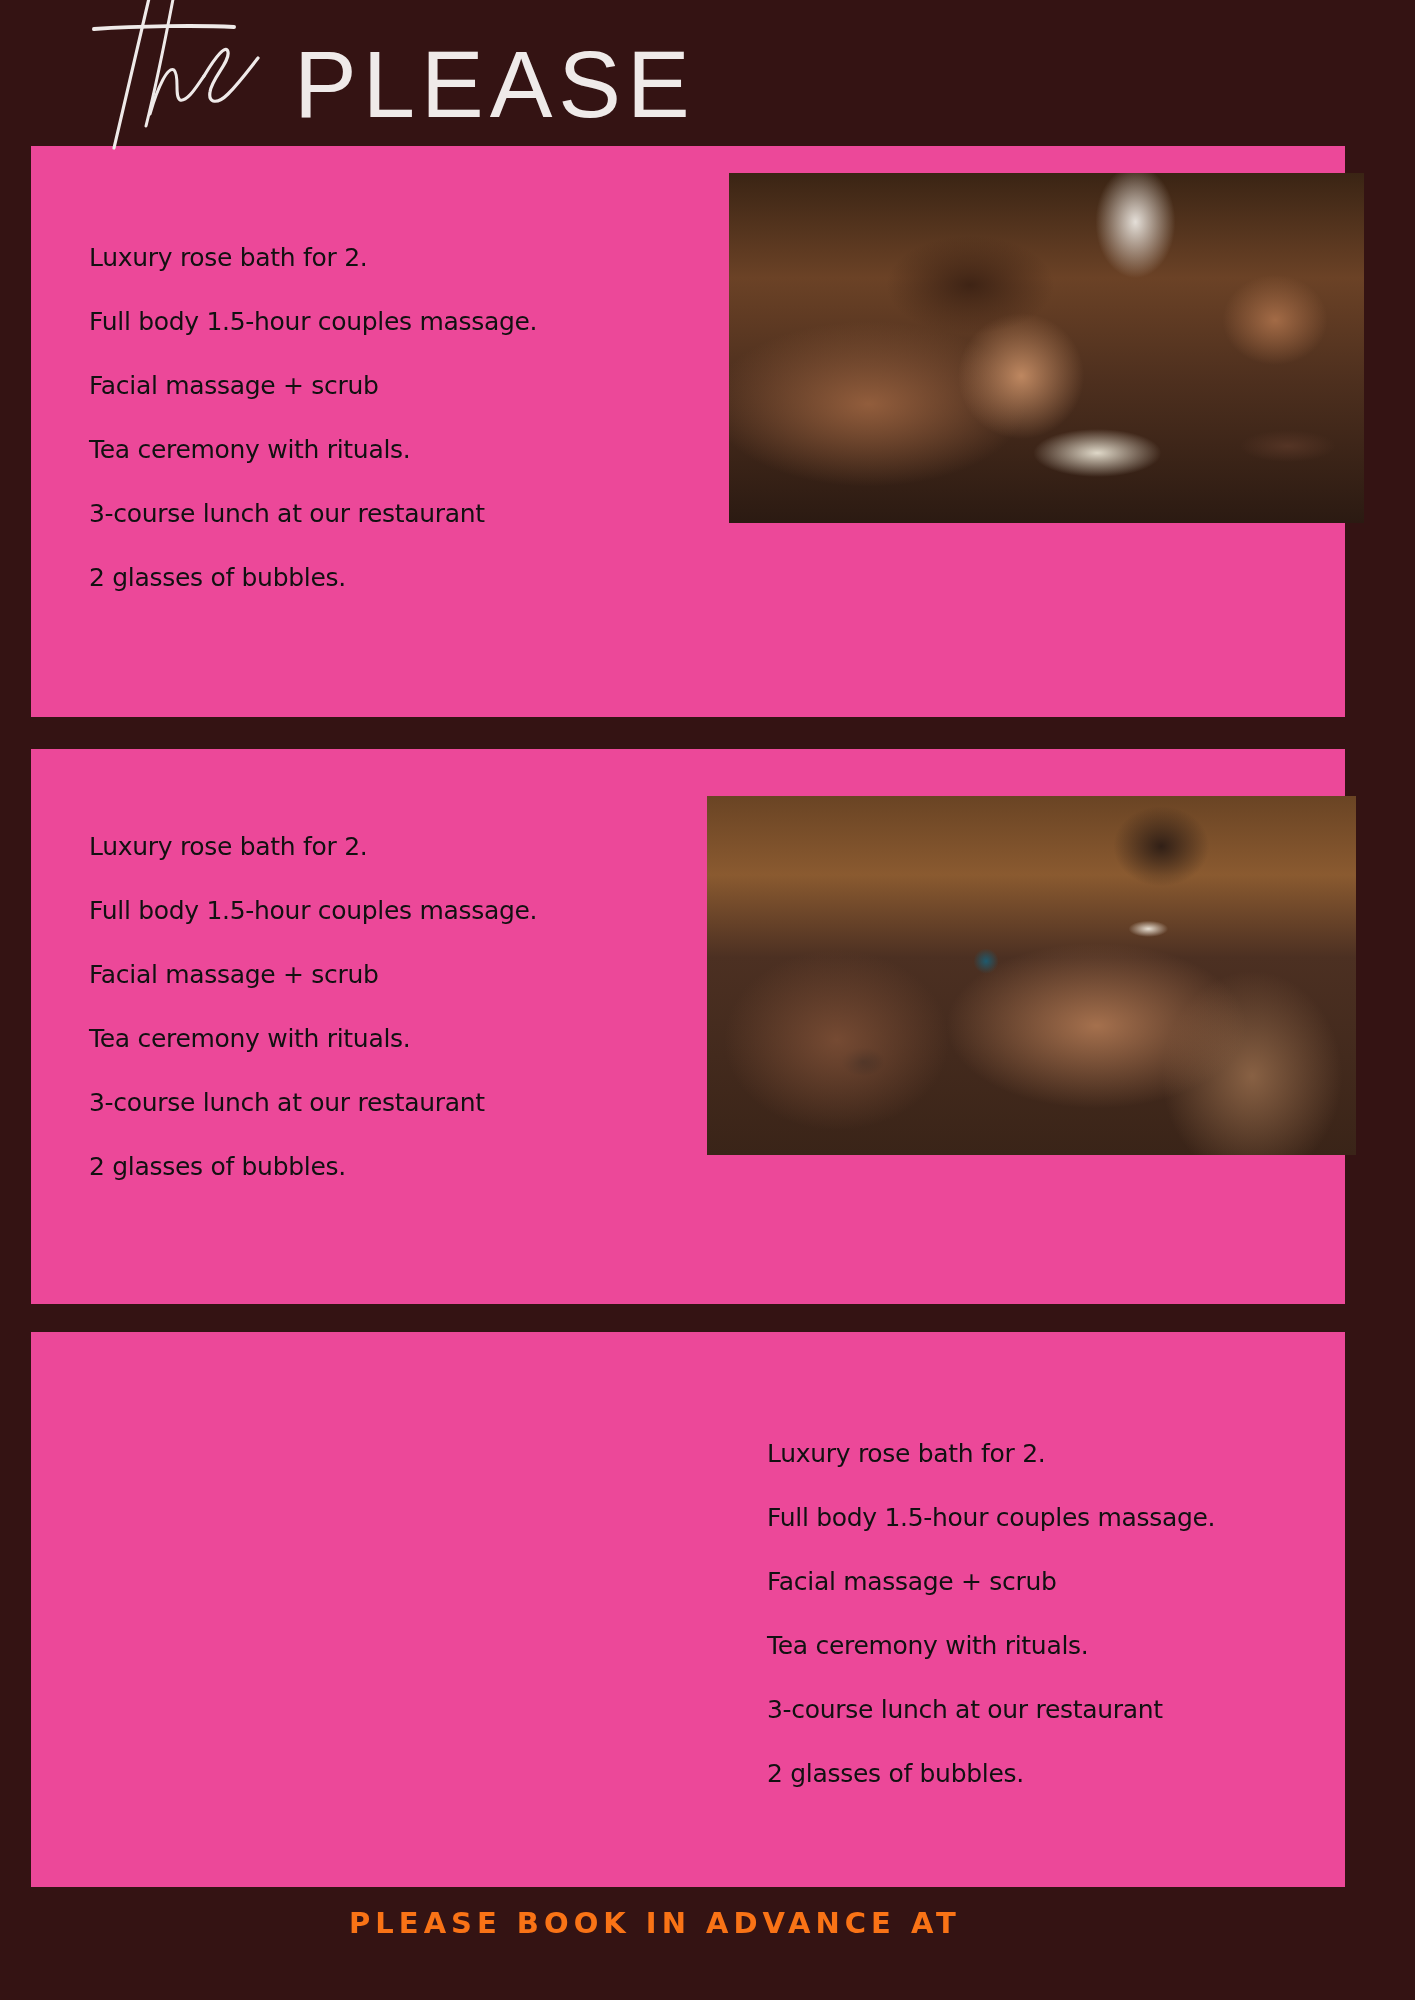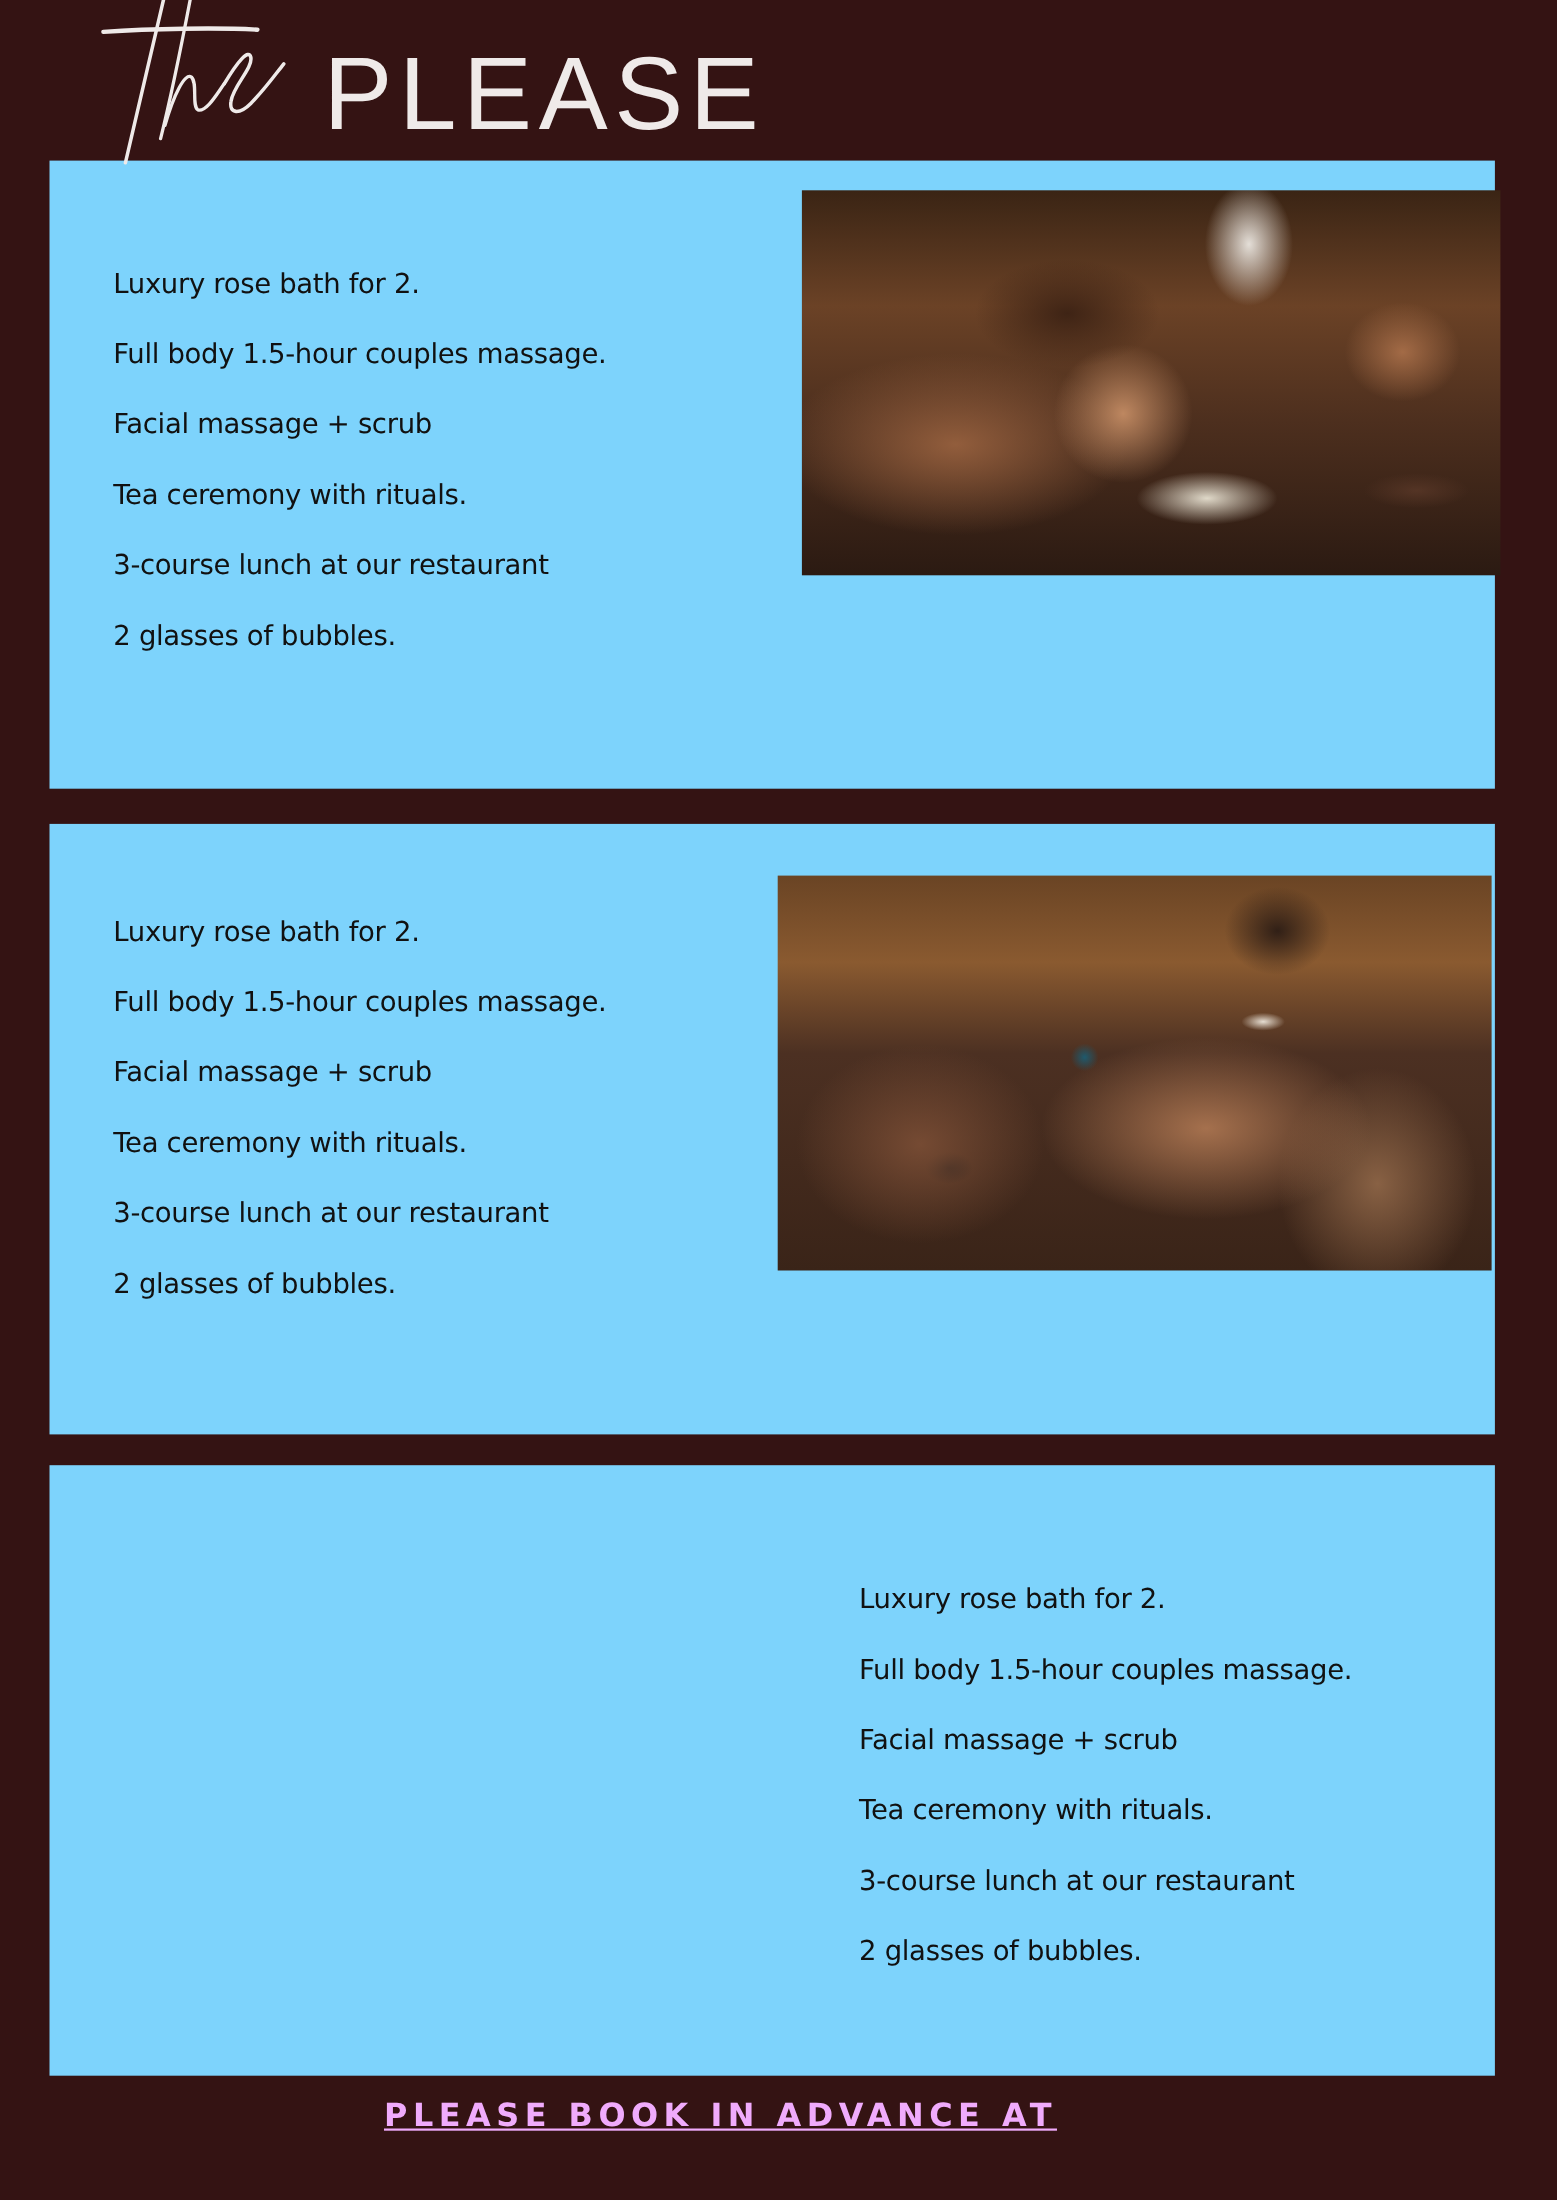--- a/index.html
+++ b/index.html
@@ -11,21 +11,21 @@
     }
     .title-wrap { position: absolute; left: 0; top: 0; width: 900px; height: 150px; z-index: 3; }
     .script-the { position: absolute; left: 88px; top: -4px; width: 190px; height: 156px; }
     .title-main {
       position: absolute; left: 294px; top: 30px;
       font-family: "Liberation Sans", sans-serif;
       font-weight: normal; font-size: 94px; line-height: 110px;
       letter-spacing: 6px; color: #EFEAE9;
       transform: scaleY(1.0);
     }
-    .panel { position: absolute; left: 45px; width: 1314px; background: #7dd3fc; }
+    .panel { position: absolute; left: 31px; width: 1314px; background: #ec4899; }
     .panel-1 { top: 146px; height: 571px; }
     .panel-2 { top: 749px; height: 555px; }
     .panel-3 { top: 1332px; height: 555px; }
 
     .list { position: absolute; margin: 0; padding: 0; list-style: none; }
     .list li {
       font-family: "DejaVu Sans", sans-serif;
       font-size: 25px; line-height: 64px; color: #111111;
       letter-spacing: -0.3px; white-space: nowrap;
     }
@@ -59,21 +59,21 @@
         linear-gradient(180deg, #6a4424 0%, #8a5a30 22%, #4c3022 45%, #3a2418 100%);
     }
     .photo-label {
       position: absolute; left: 0; right: 0; bottom: 8px; text-align: center;
       font-size: 12px; color: rgba(255,255,255,0.0);
     }
 
     .footer {
       position: absolute; left: 0; width: 1310px; top: 1904px; text-align: center;
       font-family: "DejaVu Sans", sans-serif; font-weight: bold;
-      font-size: 29px; line-height: 38px; letter-spacing: 5px; color: #f0abfc; text-decoration: underline;
+      font-size: 29px; line-height: 38px; letter-spacing: 5px; color: #f97316;
     }
     .footer div { white-space: nowrap; }
   </style>
 </head>
 <body>
 
 <div class="title-wrap">
   <svg class="script-the" viewBox="0 0 190 156" fill="none" stroke="#EFEAE9" stroke-linecap="round" stroke-linejoin="round">
 
     <path d="M6 33 C 50 30, 110 29, 146 31" stroke-width="4"></path>

